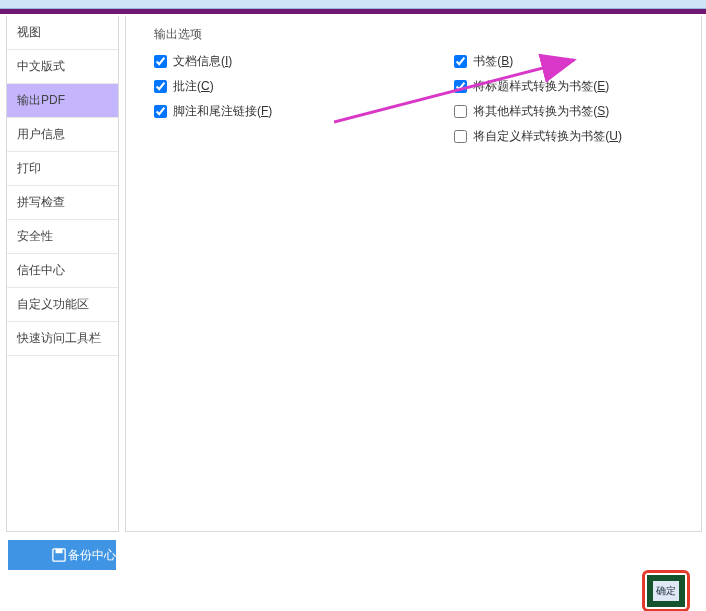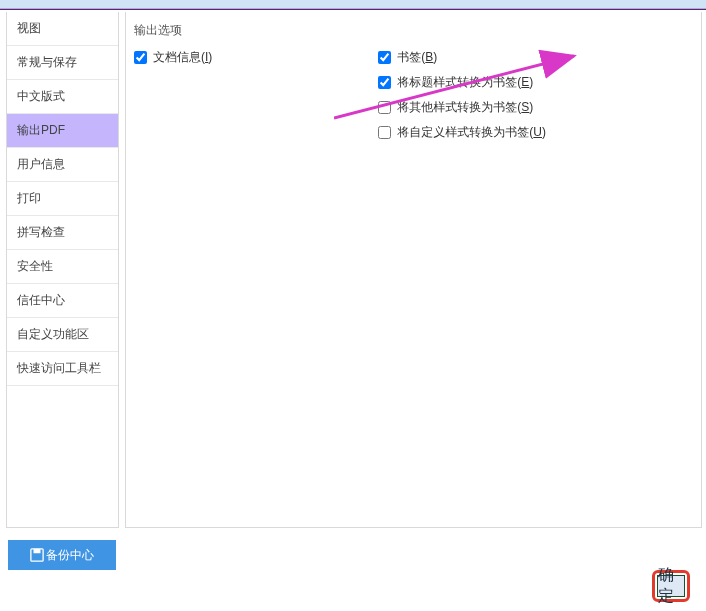--- a/index.html
+++ b/index.html
@@ -1,65 +1,72 @@
 <!DOCTYPE html>
 <html><head>
 <meta charset="utf-8">
 <style>
   html,body{margin:0;padding:0;font-family:"Microsoft YaHei","SimSun",sans-serif;font-size:12px;color:#333;background:#fff}
   .window{width:706px;height:611px;position:relative;box-sizing:border-box}
   .titlebar{height:8px;background:linear-gradient(#cfe4f7,#cfe4f7);border-bottom:1px solid #9ab8d6}
-  .body{display:flex;height:522px;border-top:1px solid #701a75}
+  .body{display:flex;height:522px;border-top:5px solid #701a75}
   .sidebar{width:113px;border:1px solid #d9d9d9;border-top:none;box-sizing:border-box;overflow:hidden;margin-left:6px;margin-top:2px;margin-bottom:4px}
   .nav-item{padding:8px 10px;border-bottom:1px solid #e8e8e8;cursor:pointer;color:#444}
   .nav-item.selected{background:#c4b5fd}
-  .main{flex:1;border:1px solid #d9d9d9;border-top:none;margin-left:6px;margin-right:4px;margin-top:2px;margin-bottom:4px;box-sizing:border-box;padding:10px 8px;position:relative}
+  .main{flex:1;border:1px solid #d9d9d9;border-top:none;margin-left:6px;margin-right:4px;margin-top:2px;margin-bottom:4px;box-sizing:border-box;padding:10px 28px;position:relative}
   .section-title{margin:0 0 10px 0;color:#555}
-  .opts{display:flex;gap:36px}
+  .opts{display:flex;gap:52px}
   .col{display:flex;flex-direction:column;gap:8px}
   .col.right{margin-left:130px}
   .chk{display:flex;align-items:center;gap:6px;white-space:nowrap}
   .chk input{width:13px;height:13px;margin:0}
   .mnemonic{text-decoration:underline}
   .footer{position:absolute;left:0;right:0;top:540px;height:71px}
-  .backup-btn{position:absolute;left:8px;top:0;width:108px;height:30px;background:#3f94e4;color:#fff;display:flex;align-items:center;justify-content:center;gap:2px;cursor:pointer;font-size:12px}
+  .backup-btn{position:absolute;left:8px;top:0;width:108px;height:30px;background:#3f94e4;color:#fff;display:flex;align-items:center;justify-content:flex-end;gap:2px;cursor:pointer;font-size:12px}
   .backup-btn .ico{width:14px;height:14px}
   .ok-wrap{position:absolute;right:16px;top:30px;border:3px solid #e23b2e;border-radius:6px;padding:2px}
-  .ok-btn{width:26px;height:20px;background:#dfe9f5;border:1px solid #14532d;display:flex;align-items:center;justify-content:center;font-size:16px;color:#234;cursor:pointer}
+  .ok-btn{width:26px;height:20px;background:#dfe9f5;border:6px solid #14532d;display:flex;align-items:center;justify-content:center;font-size:10px;color:#234;cursor:pointer}
   
   .arrow{position:absolute;left:208px;top:36px;pointer-events:none}
 </style>
 </head>
 <body>
 
 <div class="window">
   <div class="titlebar"></div>
 
   <div class="body">
     <div class="sidebar" id="sidebar">
         <div class="nav-item">视图</div>
-        <div class="nav-item">常规与保存</div>
         <div class="nav-item">中文版式</div>
         <div class="nav-item selected">输出PDF</div>
         <div class="nav-item">用户信息</div>
         <div class="nav-item">打印</div>
         <div class="nav-item">拼写检查</div>
         <div class="nav-item">安全性</div>
         <div class="nav-item">信任中心</div>
         <div class="nav-item">自定义功能区</div>
         <div class="nav-item">快速访问工具栏</div>
       </div>
 
     <div class="main">
       <div class="section-title">输出选项</div>
       <div class="opts">
         <div class="col" id="left-col">
             <label class="chk">
               <input type="checkbox" checked="" style="">
               <span>文档信息(<span class="mnemonic">I</span>)</span>
+            </label>
+            <label class="chk">
+              <input type="checkbox" checked="" style="">
+              <span>批注(<span class="mnemonic">C</span>)</span>
+            </label>
+            <label class="chk">
+              <input type="checkbox" checked="" style="">
+              <span>脚注和尾注链接(<span class="mnemonic">F</span>)</span>
             </label>
           </div>
         <div class="col right" id="right-col">
             <label class="chk">
               <input type="checkbox" checked="" style="">
               <span>书签(<span class="mnemonic">B</span>)</span>
             </label>
             <label class="chk">
               <input type="checkbox" checked="" style="">
               <span>将标题样式转换为书签(<span class="mnemonic">E</span>)</span>

